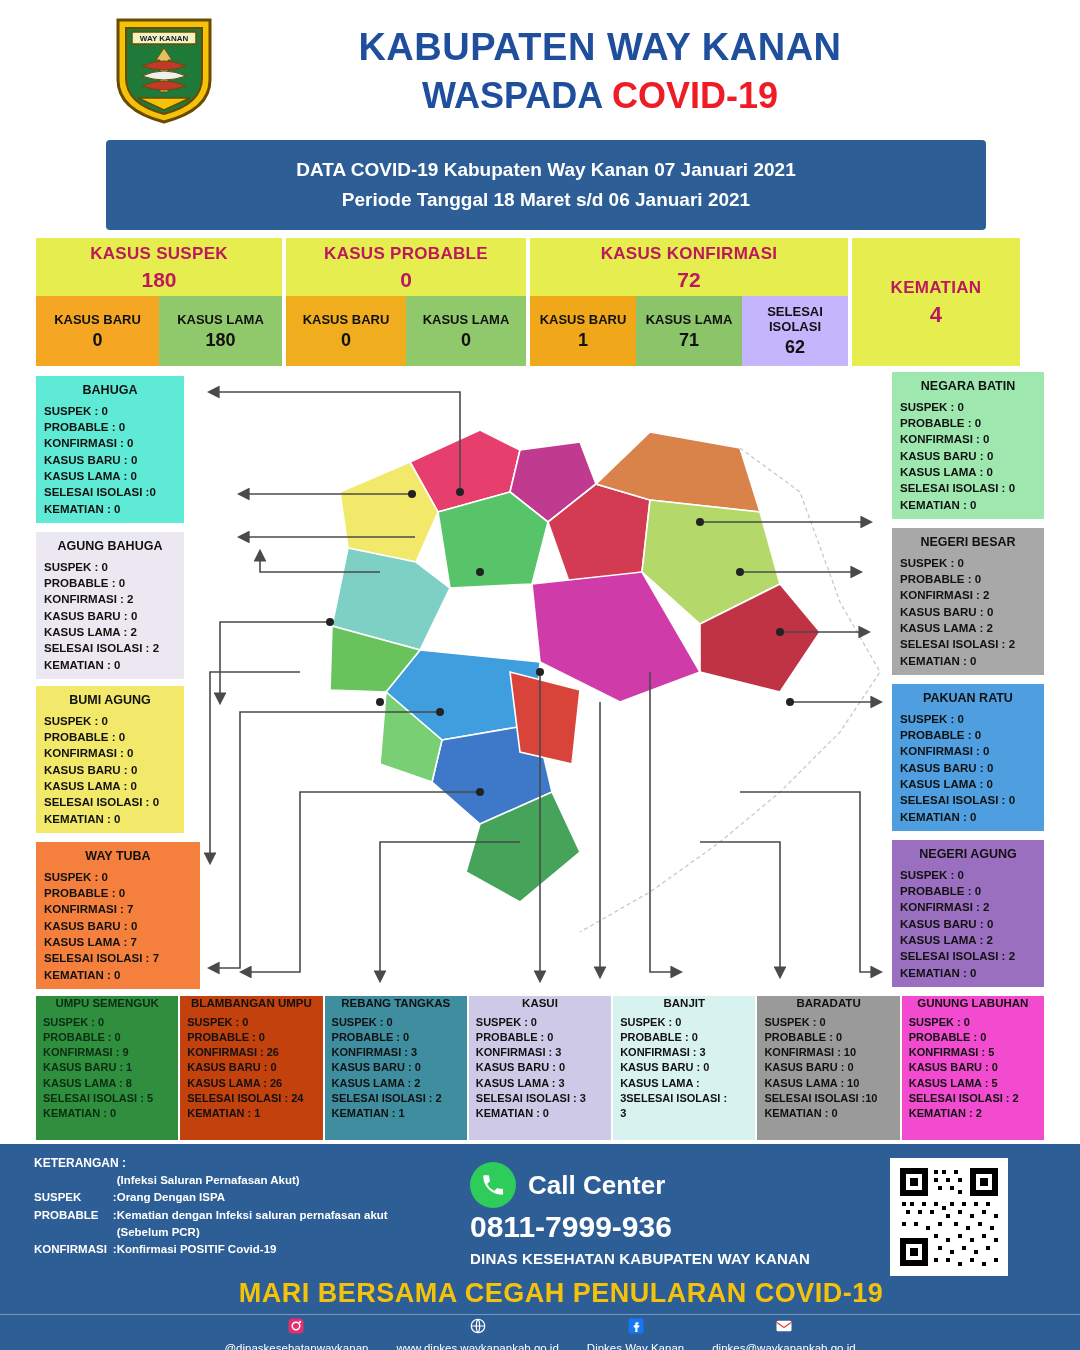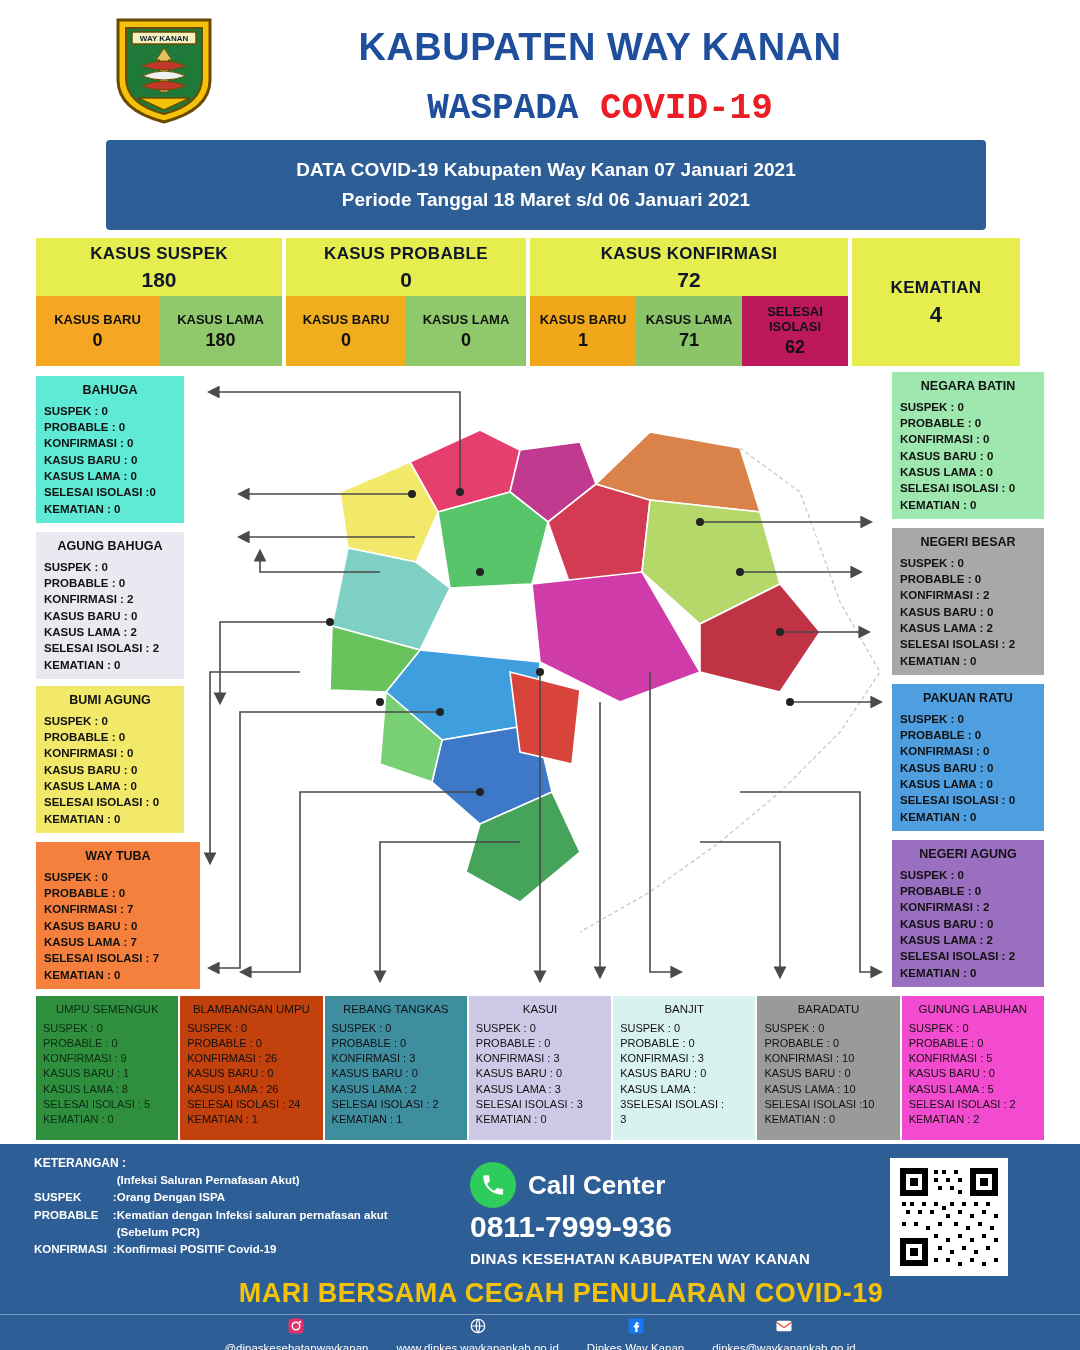--- a/index.html
+++ b/index.html
@@ -16,38 +16,38 @@
   .header { position: relative; height: 140px; }
   .crest {
     position: absolute; left: 112px; top: 14px; width: 104px; height: 112px;
   }
   .crest svg { display: block; }
   .title-wrap { position: absolute; left: 250px; top: 26px; width: 700px; text-align: center; }
   .title1 {
     font-size: 38px; font-weight: bold; color: #1f4e9c; letter-spacing: 0.5px;
   }
   .title2 {
-    font-size: 36px; font-weight: bold; color: #1f4e9c; margin-top: 19px; font-family: Liberation Mono, monospace;
+    font-size: 36px; font-weight: bold; color: #1f4e9c; margin-top: 6px;
   }
   .title2 .red { color: #ee1c25; }
 
   
   .bluebar {
     position: absolute; left: 106px; top: 140px; width: 880px; height: 90px;
     background: #2e5e96; color: #fff; border-radius: 4px;
     display: flex; flex-direction: column; align-items: center; justify-content: center;
   }
   .bluebar div { font-size: 19px; font-weight: bold; line-height: 1.6; }
 
   
   .kpis { position: absolute; left: 36px; top: 238px; width: 1008px; height: 128px; display: flex; gap: 4px; }
   .kpi { display: flex; flex-direction: column; }
   .kpi-head {
     text-align: center; padding: 6px 4px 4px;
-    font-weight: bold; color: #0f172a; border-radius: 15px;
+    font-weight: bold; color: #be185d; border-radius: 15px;
   }
   .kpi-head .lbl { font-size: 17px; letter-spacing: .3px; }
   .kpi-head .num { font-size: 21px; margin-top: 4px; }
   .kpi-sub { display: flex; flex: 1; }
   .kpi-cell {
     flex: 1; display: flex; flex-direction: column; align-items: center; justify-content: center;
     font-weight: bold; color: #111; text-align: center; padding: 2px;
   }
   .kpi-cell .t { font-size: 13px; }
   .kpi-cell .v { font-size: 18px; margin-top: 3px; }
@@ -58,21 +58,21 @@
   .k-kematian { width: 168px; background: #e6ee4f; align-items: center; justify-content: center; }
   .k-kematian .lbl { font-size: 17px; }
   .k-kematian .num { font-size: 22px; }
 
   .c-orange { background: #f5a623; }
   .c-green-l { background: #8fc96b; }
   .c-orange2 { background: #f0ad1e; }
   .c-green-m { background: #8fc96b; }
   .c-orange3 { background: #f0a81a; }
   .c-green-m2 { background: #8cc46a; }
-  .c-green-d { background: #be185d; }
+  .c-green-d { background: #c4b5fd; }
 
   
   .mapzone { position: absolute; left: 180px; top: 372px; width: 720px; height: 620px; }
   .mapzone svg { display: block; }
 
   
   .box {
     position: absolute; padding: 6px 8px;
     font-size: 11.5px; font-weight: bold; color: #111; line-height: 1.42;
   }
@@ -90,21 +90,21 @@
   .b-negeribesar { right: 36px; top: 528px; width: 152px; background: #a8a8a8; }
   .b-pakuanratu  { right: 36px; top: 684px; width: 152px; background: #4f9fe0; }
   .b-negeriagung { right: 36px; top: 840px; width: 152px; background: #9b6fc0; }
 
   
   .bottomrow {
     position: absolute; left: 36px; top: 996px; width: 1008px; height: 144px;
     display: flex; gap: 2px;
   }
   .bcell {
-    flex: 1; padding: 6px 7px; font-size: 11px; font-weight: normal; color: #111; line-height: 1.38;
+    flex: 1; padding: 0 7px; font-size: 11px; font-weight: bold; color: #111; line-height: 1.38;
   }
   .bcell .bt { text-align: center; font-size: 11.5px; margin-bottom: 3px; }
   .bc1 { background: #2f8f3e; color: #0b2d12; }
   .bc2 { background: #c2410c; }
   .bc3 { background: #3f8ea0; }
   .bc4 { background: #cfc9e8; }
   .bc5 { background: #d8f2f0; }
   .bc6 { background: #9a9a9a; }
   .bc7 { background: #f24bd0; }
 

